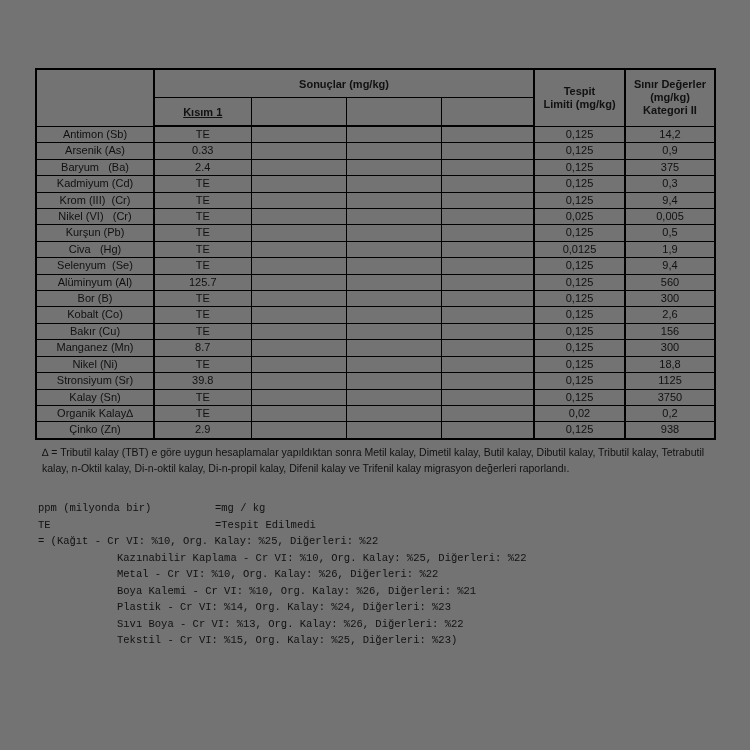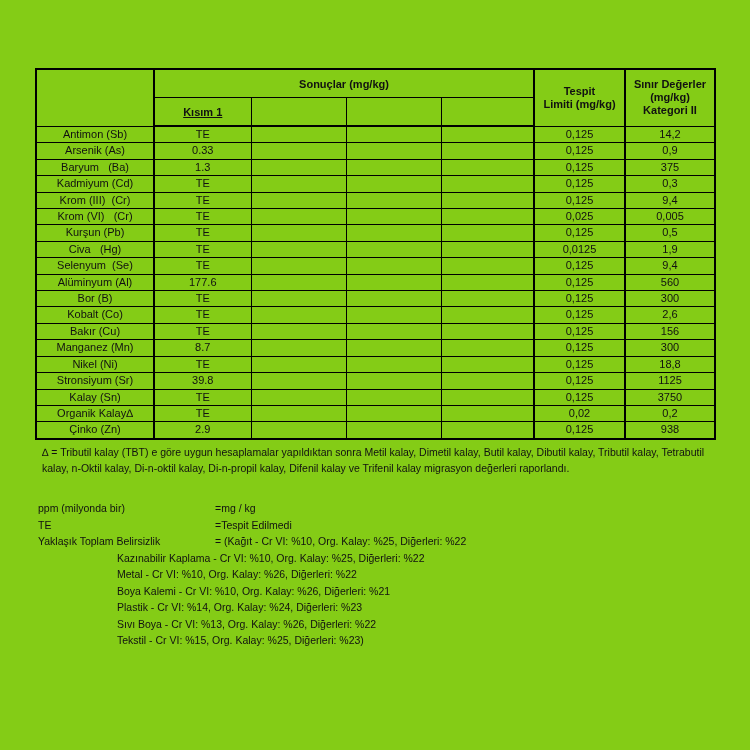--- a/index.html
+++ b/index.html
@@ -4,21 +4,21 @@
 <style>
   html, body { margin: 0; padding: 0; }
   body {
     width: 750px; height: 750px;
     background: #ffffff;
     color: #111;
     font-family: "Liberation Sans", sans-serif;
     position: relative;
     overflow: hidden;
   }
-  .page { position: absolute; inset: 0; background: #84cc16; }
+  .page { position: absolute; inset: 0; background: #737373; }
 
   
   table.results {
     position: absolute;
     left: 35px; top: 68px;
     border-collapse: collapse;
     table-layout: fixed;
     border: 2px solid #000;
   }
   table.results th, table.results td {
@@ -52,20 +52,21 @@
     color: #111;
   }
 
   
   .defs {
     position: absolute;
     left: 38px; top: 500px;
     width: 680px;
     font-size: 10.5px;
     line-height: 16.5px;
+    font-family: Liberation Mono, monospace;
   }
   .def-row { display: flex; }
   .def-term { width: 177px; flex: none; }
   .def-cont { margin-left: 79px; }
 </style>
 </head>
 <body>
 
 <div class="page">
 
@@ -110,21 +111,21 @@
           <td class="name-cell b-r2">Arsenik (As)</td>
           <td>0.33</td>
           <td></td>
           <td></td>
           <td class="b-r2"></td>
           <td class="b-r2">0,125</td>
           <td>0,9</td>
         </tr>
       <tr>
           <td class="name-cell b-r2">Baryum   (Ba)</td>
-          <td>1.3</td>
+          <td>2.4</td>
           <td></td>
           <td></td>
           <td class="b-r2"></td>
           <td class="b-r2">0,125</td>
           <td>375</td>
         </tr>
       <tr>
           <td class="name-cell b-r2">Kadmiyum (Cd)</td>
           <td>TE</td>
           <td></td>
@@ -136,21 +137,21 @@
       <tr>
           <td class="name-cell b-r2">Krom (III)  (Cr)</td>
           <td>TE</td>
           <td></td>
           <td></td>
           <td class="b-r2"></td>
           <td class="b-r2">0,125</td>
           <td>9,4</td>
         </tr>
       <tr>
-          <td class="name-cell b-r2">Krom (VI)   (Cr)</td>
+          <td class="name-cell b-r2">Nikel (VI)   (Cr)</td>
           <td>TE</td>
           <td></td>
           <td></td>
           <td class="b-r2"></td>
           <td class="b-r2">0,025</td>
           <td>0,005</td>
         </tr>
       <tr>
           <td class="name-cell b-r2">Kurşun (Pb)</td>
           <td>TE</td>
@@ -173,21 +174,21 @@
           <td class="name-cell b-r2">Selenyum  (Se)</td>
           <td>TE</td>
           <td></td>
           <td></td>
           <td class="b-r2"></td>
           <td class="b-r2">0,125</td>
           <td>9,4</td>
         </tr>
       <tr>
           <td class="name-cell b-r2">Alüminyum (Al)</td>
-          <td>177.6</td>
+          <td>125.7</td>
           <td></td>
           <td></td>
           <td class="b-r2"></td>
           <td class="b-r2">0,125</td>
           <td>560</td>
         </tr>
       <tr>
           <td class="name-cell b-r2">Bor (B)</td>
           <td>TE</td>
           <td></td>
@@ -276,21 +277,20 @@
   <div class="defs">
     <div class="def-row">
       <span class="def-term">ppm (milyonda bir)</span>
       <span class="def-val">=mg / kg</span>
     </div>
     <div class="def-row">
       <span class="def-term">TE</span>
       <span class="def-val">=Tespit Edilmedi</span>
     </div>
     <div class="def-row">
-      <span class="def-term">Yaklaşık Toplam Belirsizlik</span>
       <span class="def-val">= (Kağıt - Cr VI: %10, Org. Kalay: %25, Diğerleri: %22</span>
     </div>
     <div class="def-cont">Kazınabilir Kaplama - Cr VI: %10, Org. Kalay: %25, Diğerleri: %22</div>
     <div class="def-cont">Metal - Cr VI: %10, Org. Kalay: %26, Diğerleri: %22</div>
     <div class="def-cont">Boya Kalemi - Cr VI: %10, Org. Kalay: %26, Diğerleri: %21</div>
     <div class="def-cont">Plastik - Cr VI: %14, Org. Kalay: %24, Diğerleri: %23</div>
     <div class="def-cont">Sıvı Boya - Cr VI: %13, Org. Kalay: %26, Diğerleri: %22</div>
     <div class="def-cont">Tekstil - Cr VI: %15, Org. Kalay: %25, Diğerleri: %23)</div>
   </div>
 

